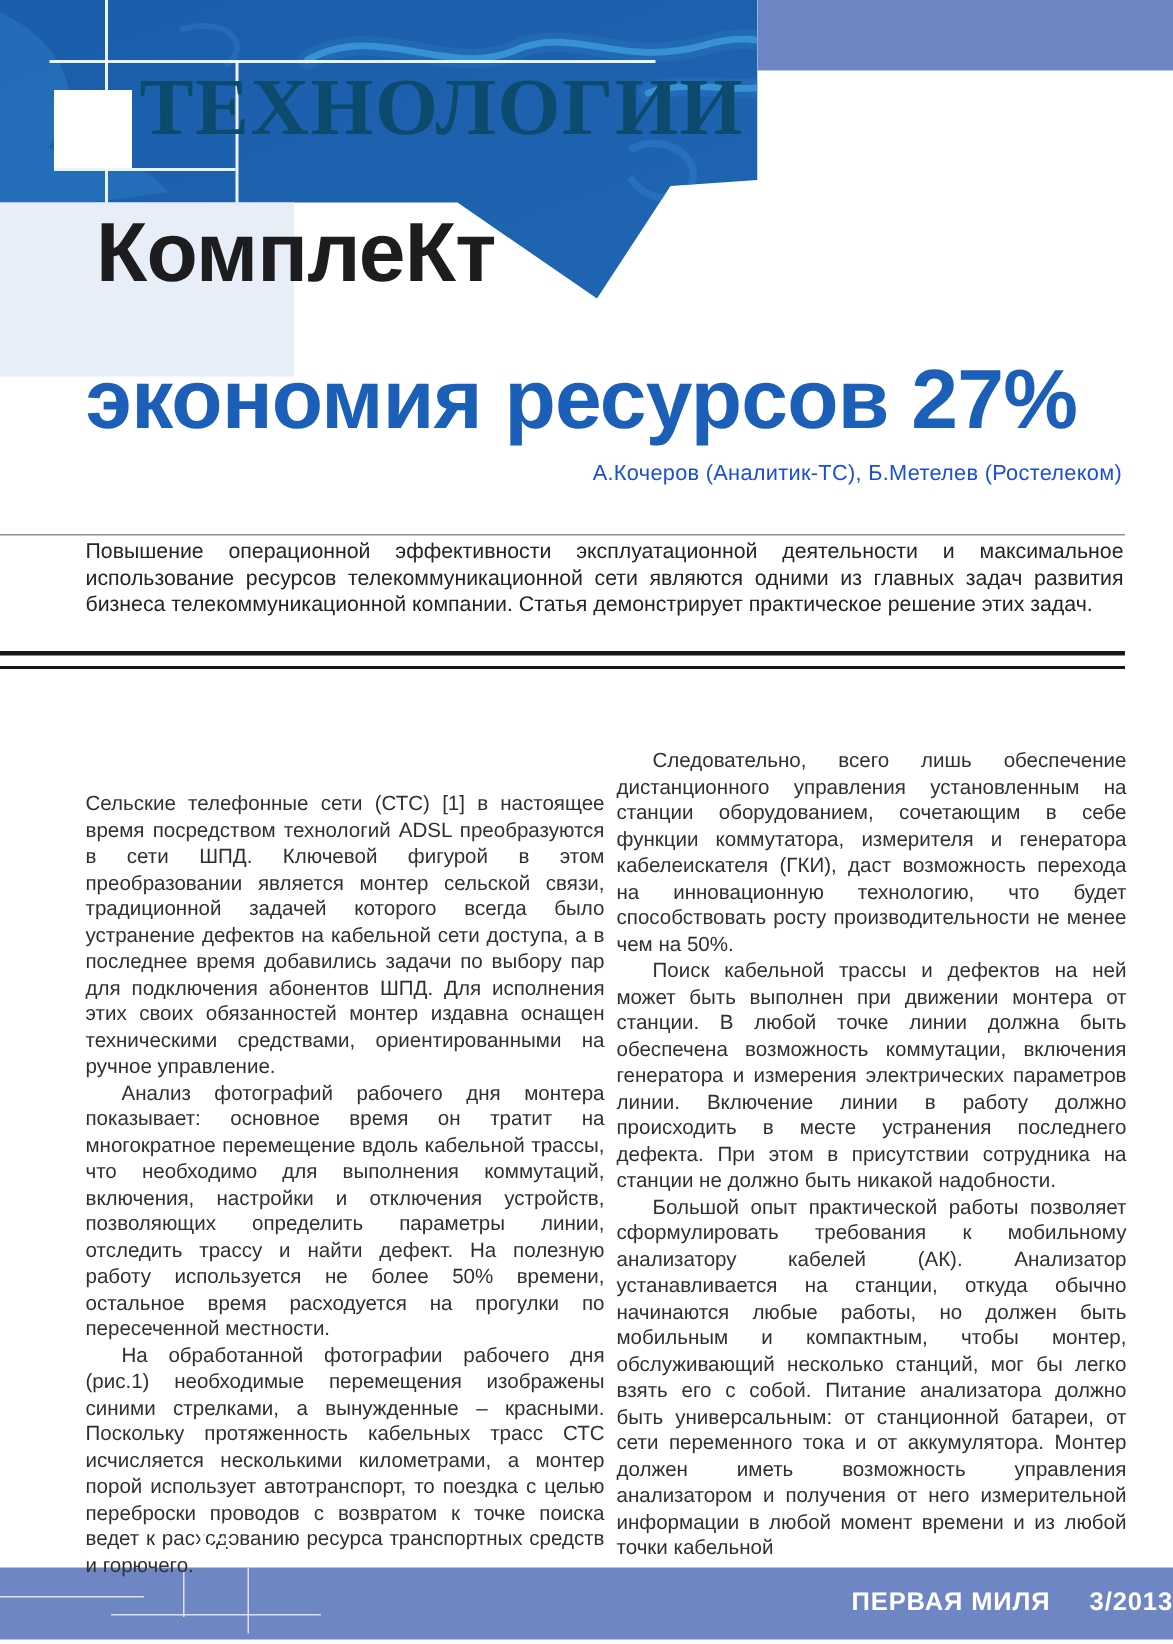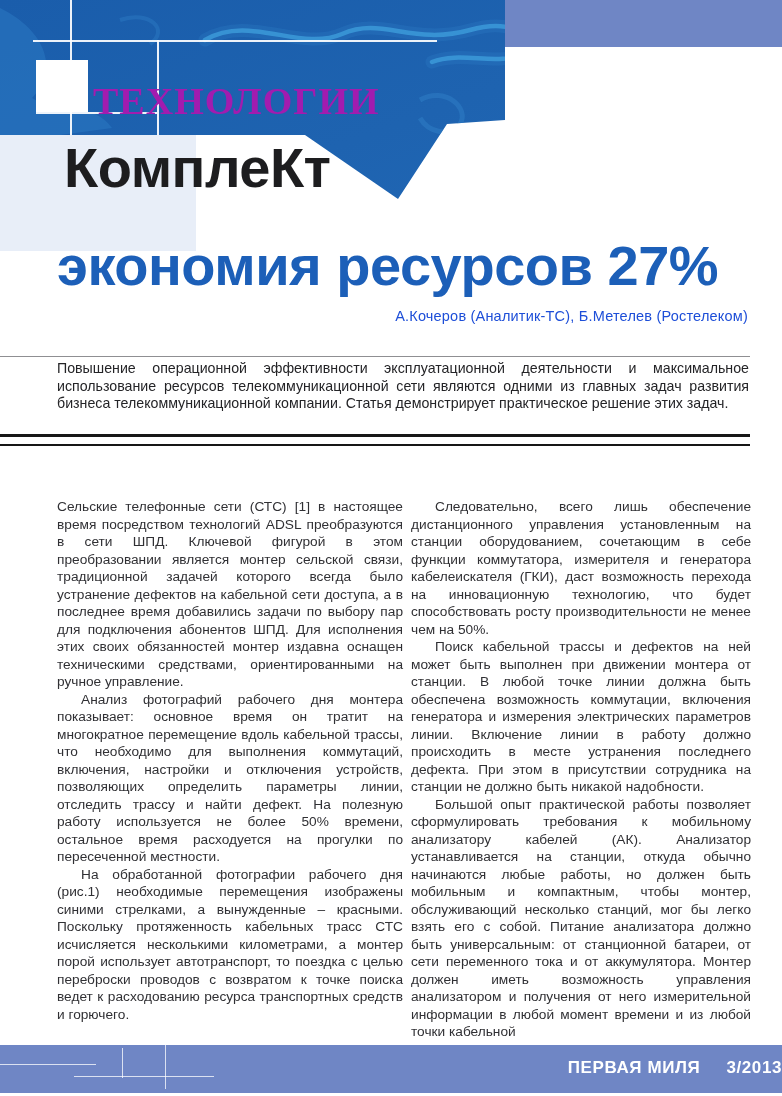--- a/index.html
+++ b/index.html
@@ -15,23 +15,23 @@
     clip-path:polygon(0 0,505px 0,505px 120px,447px 124px,398px 199px,305px 135px,0 135px);}
   .map-shape svg{position:absolute;left:0;top:0;}
   .band-top{position:absolute;left:505px;top:0;width:277px;height:47px;z-index:1;
     background:var(--band,#6f86c5);}
   .hairline-w{position:absolute;background:rgba(255,255,255,.92);z-index:2;}
   .v1{left:70px;top:0;width:2px;height:135px;}
   .v2{left:157px;top:40px;width:2px;height:95px;}
   .h1{left:33px;top:40px;width:404px;height:2px;}
   .h2{left:36px;top:112px;width:121px;height:2px;}
   .white-square{position:absolute;left:36px;top:60px;width:52px;height:52px;background:#fff;z-index:2;}
-  .section-title{position:absolute;left:93px;top:46px;z-index:3;color:#a21caf;
-    font-family:"Liberation Serif", serif;font-weight:600;font-size:38px;line-height:50px;
-    letter-spacing:1px;white-space:nowrap;margin-top:30px;}
+  .section-title{position:absolute;left:93px;top:46px;z-index:3;color:#0c4a6e;
+    font-family:"Liberation Serif", serif;font-weight:600;font-size:54px;line-height:50px;
+    letter-spacing:1px;white-space:nowrap;}
   
   .lavender-panel{position:absolute;left:0;top:135px;width:196px;height:116px;
     background:var(--lavender,#e8eef8);z-index:1;}
   .ghost{position:absolute;z-index:2;font-weight:bold;font-size:42px;line-height:42px;
     color:#242428;white-space:nowrap;}
   .ghost1{left:1px;top:166px;}
   .ghost2{left:4px;top:209px;}
   .t-line{position:absolute;z-index:3;font-weight:bold;font-size:56px;line-height:58px;
     color:var(--title-dark,#1d1d1f);white-space:nowrap;letter-spacing:-0.5px;}
   .t1{left:64px;top:139px;}
@@ -44,21 +44,21 @@
   .abstract{position:absolute;left:57px;top:360px;width:692px;font-size:14.2px;
     line-height:17.6px;text-align:justify;color:#242427;margin:0;}
   .rule-double{position:absolute;left:0;top:434px;width:750px;height:7px;
     border-top:3px solid var(--rule-dark,#171717);border-bottom:2px solid var(--rule-dark,#171717);}
   
   .columns{position:absolute;left:57px;top:498px;width:694px;display:flex;z-index:2;}
   .col{font-size:13.7px;line-height:17.5px;text-align:justify;color:var(--body-text,#303034);}
   .col-left{width:346px;margin-right:8px;}
   .col-right{width:340px;}
   .col p{margin:0;text-indent:24px;}
-  .col p.noindent{text-indent:0;}
+  .col p.noindent{text-indent:0;margin-top:29px;}
   
   .footer-band{position:absolute;left:0;top:1045px;width:782px;height:48px;
     background:var(--band,#6f86c5);z-index:1;}
   .fmark{position:absolute;background:rgba(255,255,255,.75);z-index:2;}
   .fh1{left:0;top:1064px;width:96px;height:1px;}
   .fh2{left:74px;top:1076px;width:140px;height:1px;}
   .fv1{left:122px;top:1048px;width:1px;height:30px;}
   .fv2{left:165px;top:1045px;width:1px;height:44px;}
   .page-number{position:absolute;left:127px;top:1009px;z-index:3;color:#fff;
     font-size:26px;line-height:26px;font-weight:400;}

